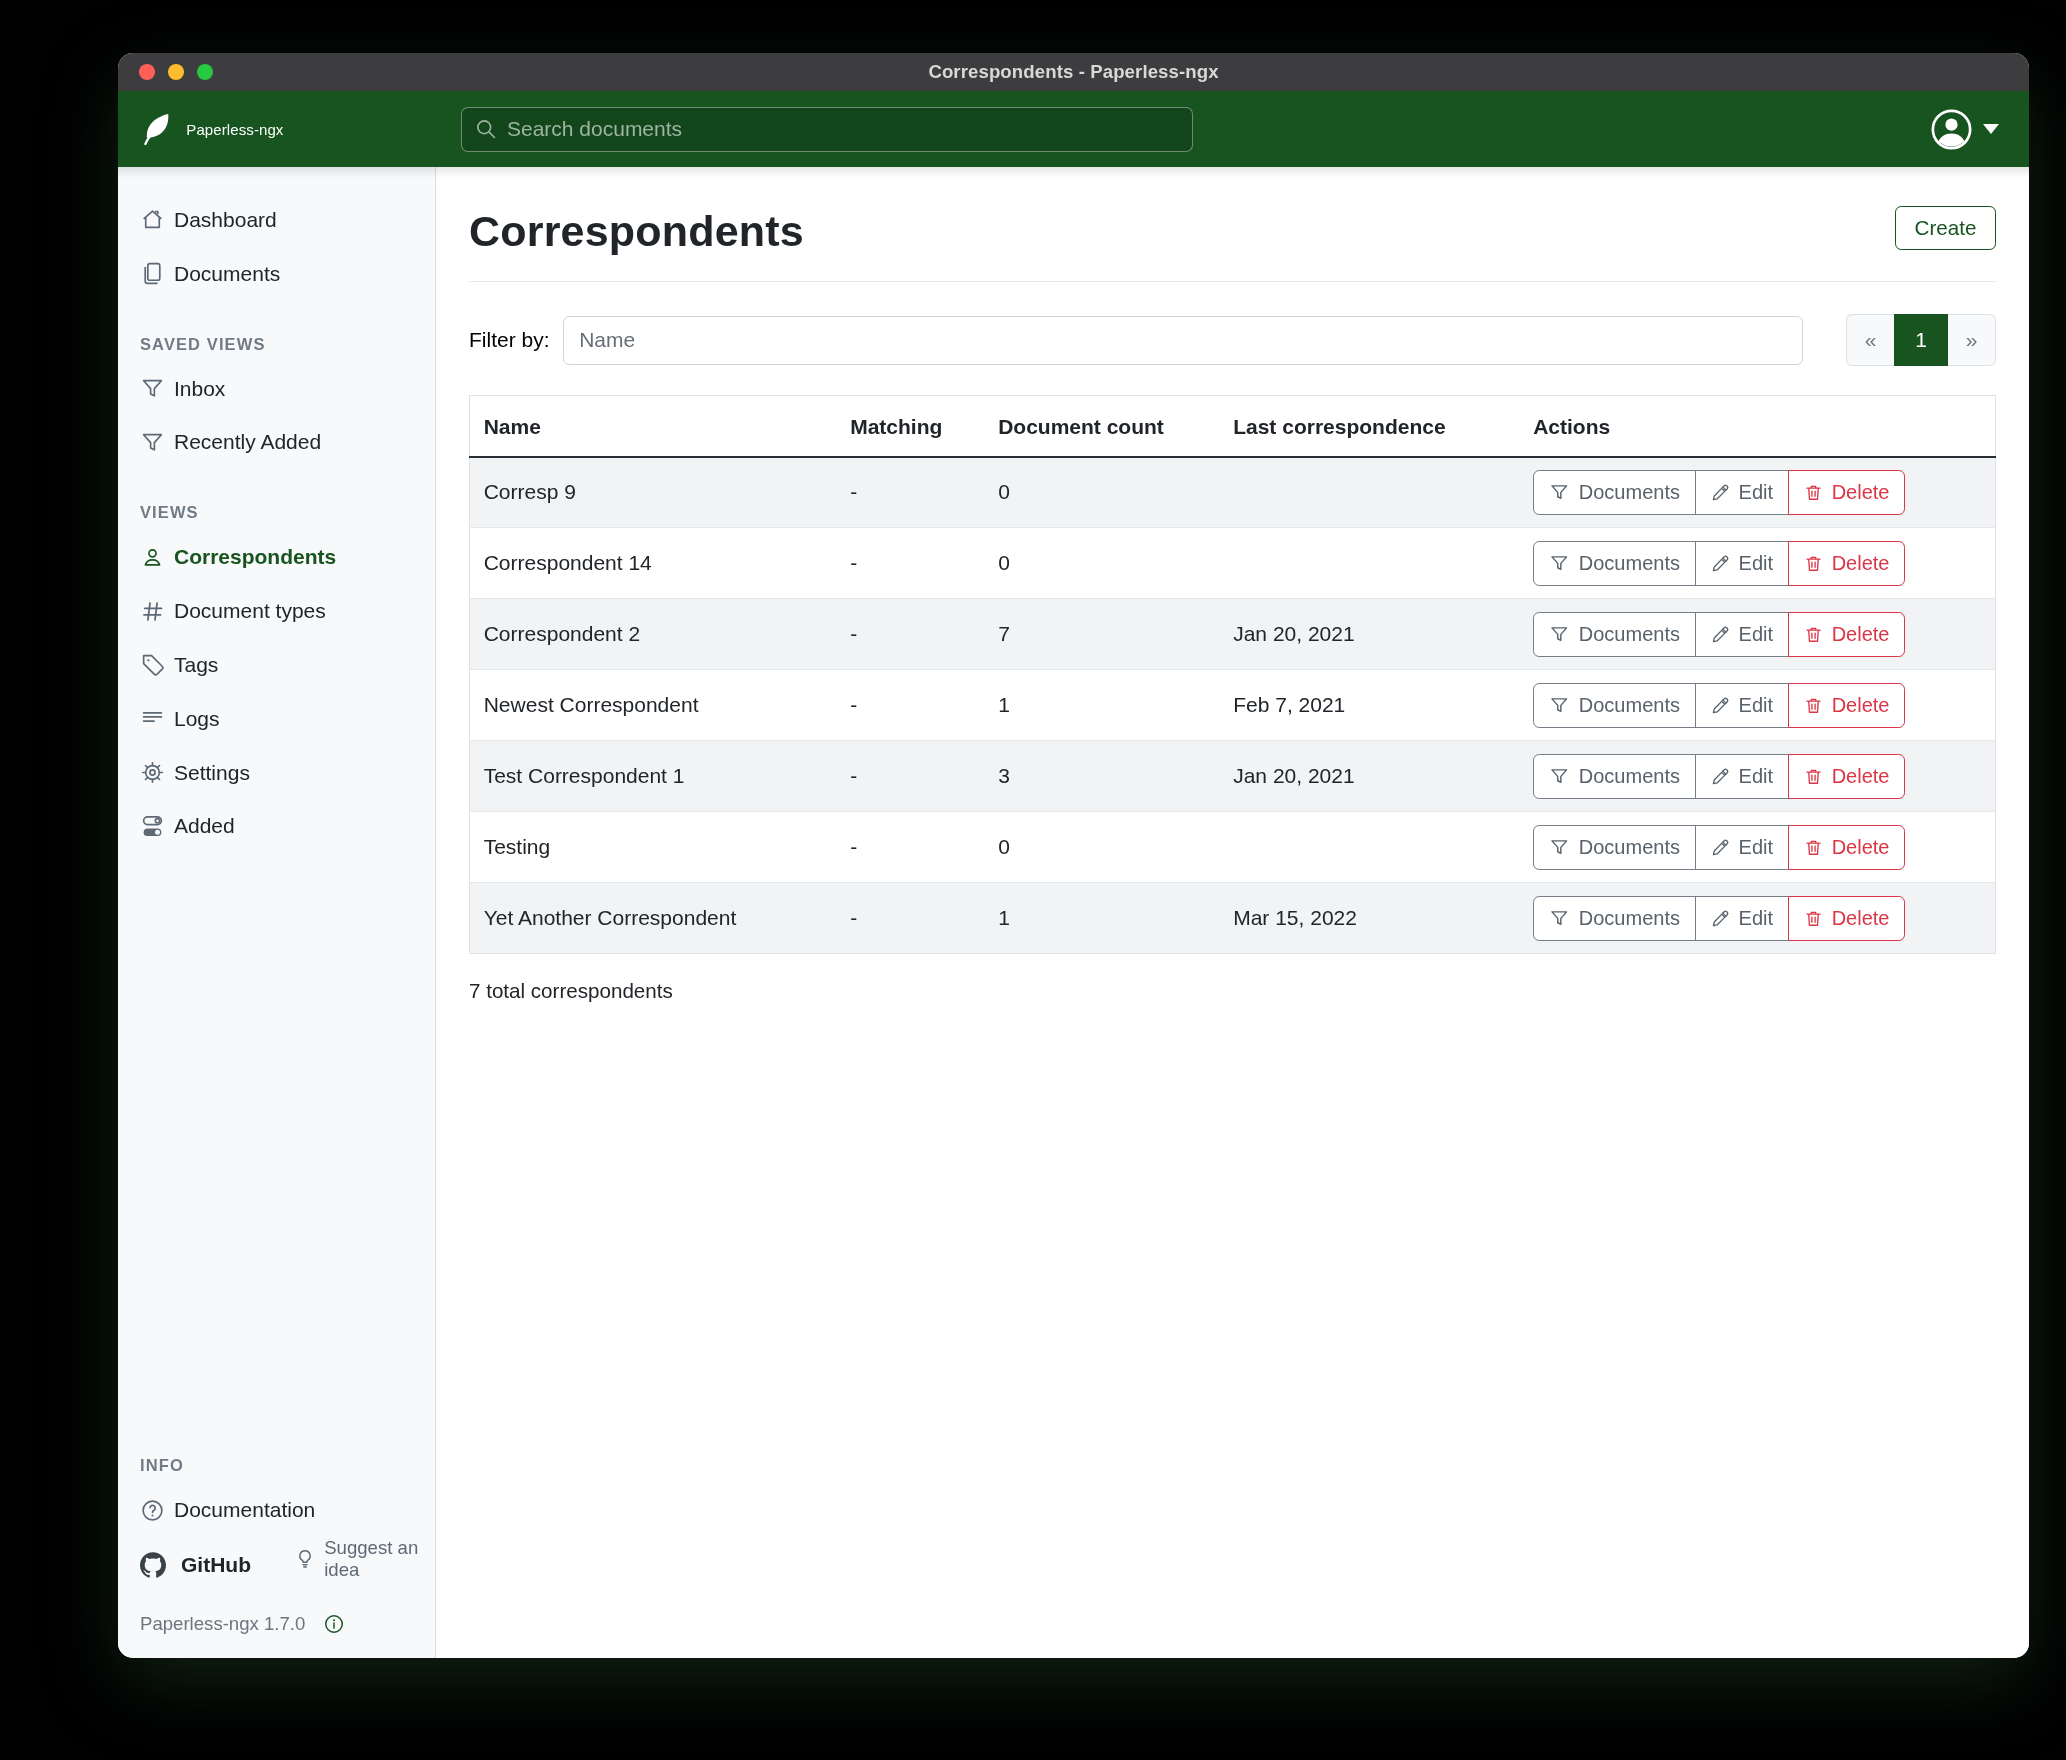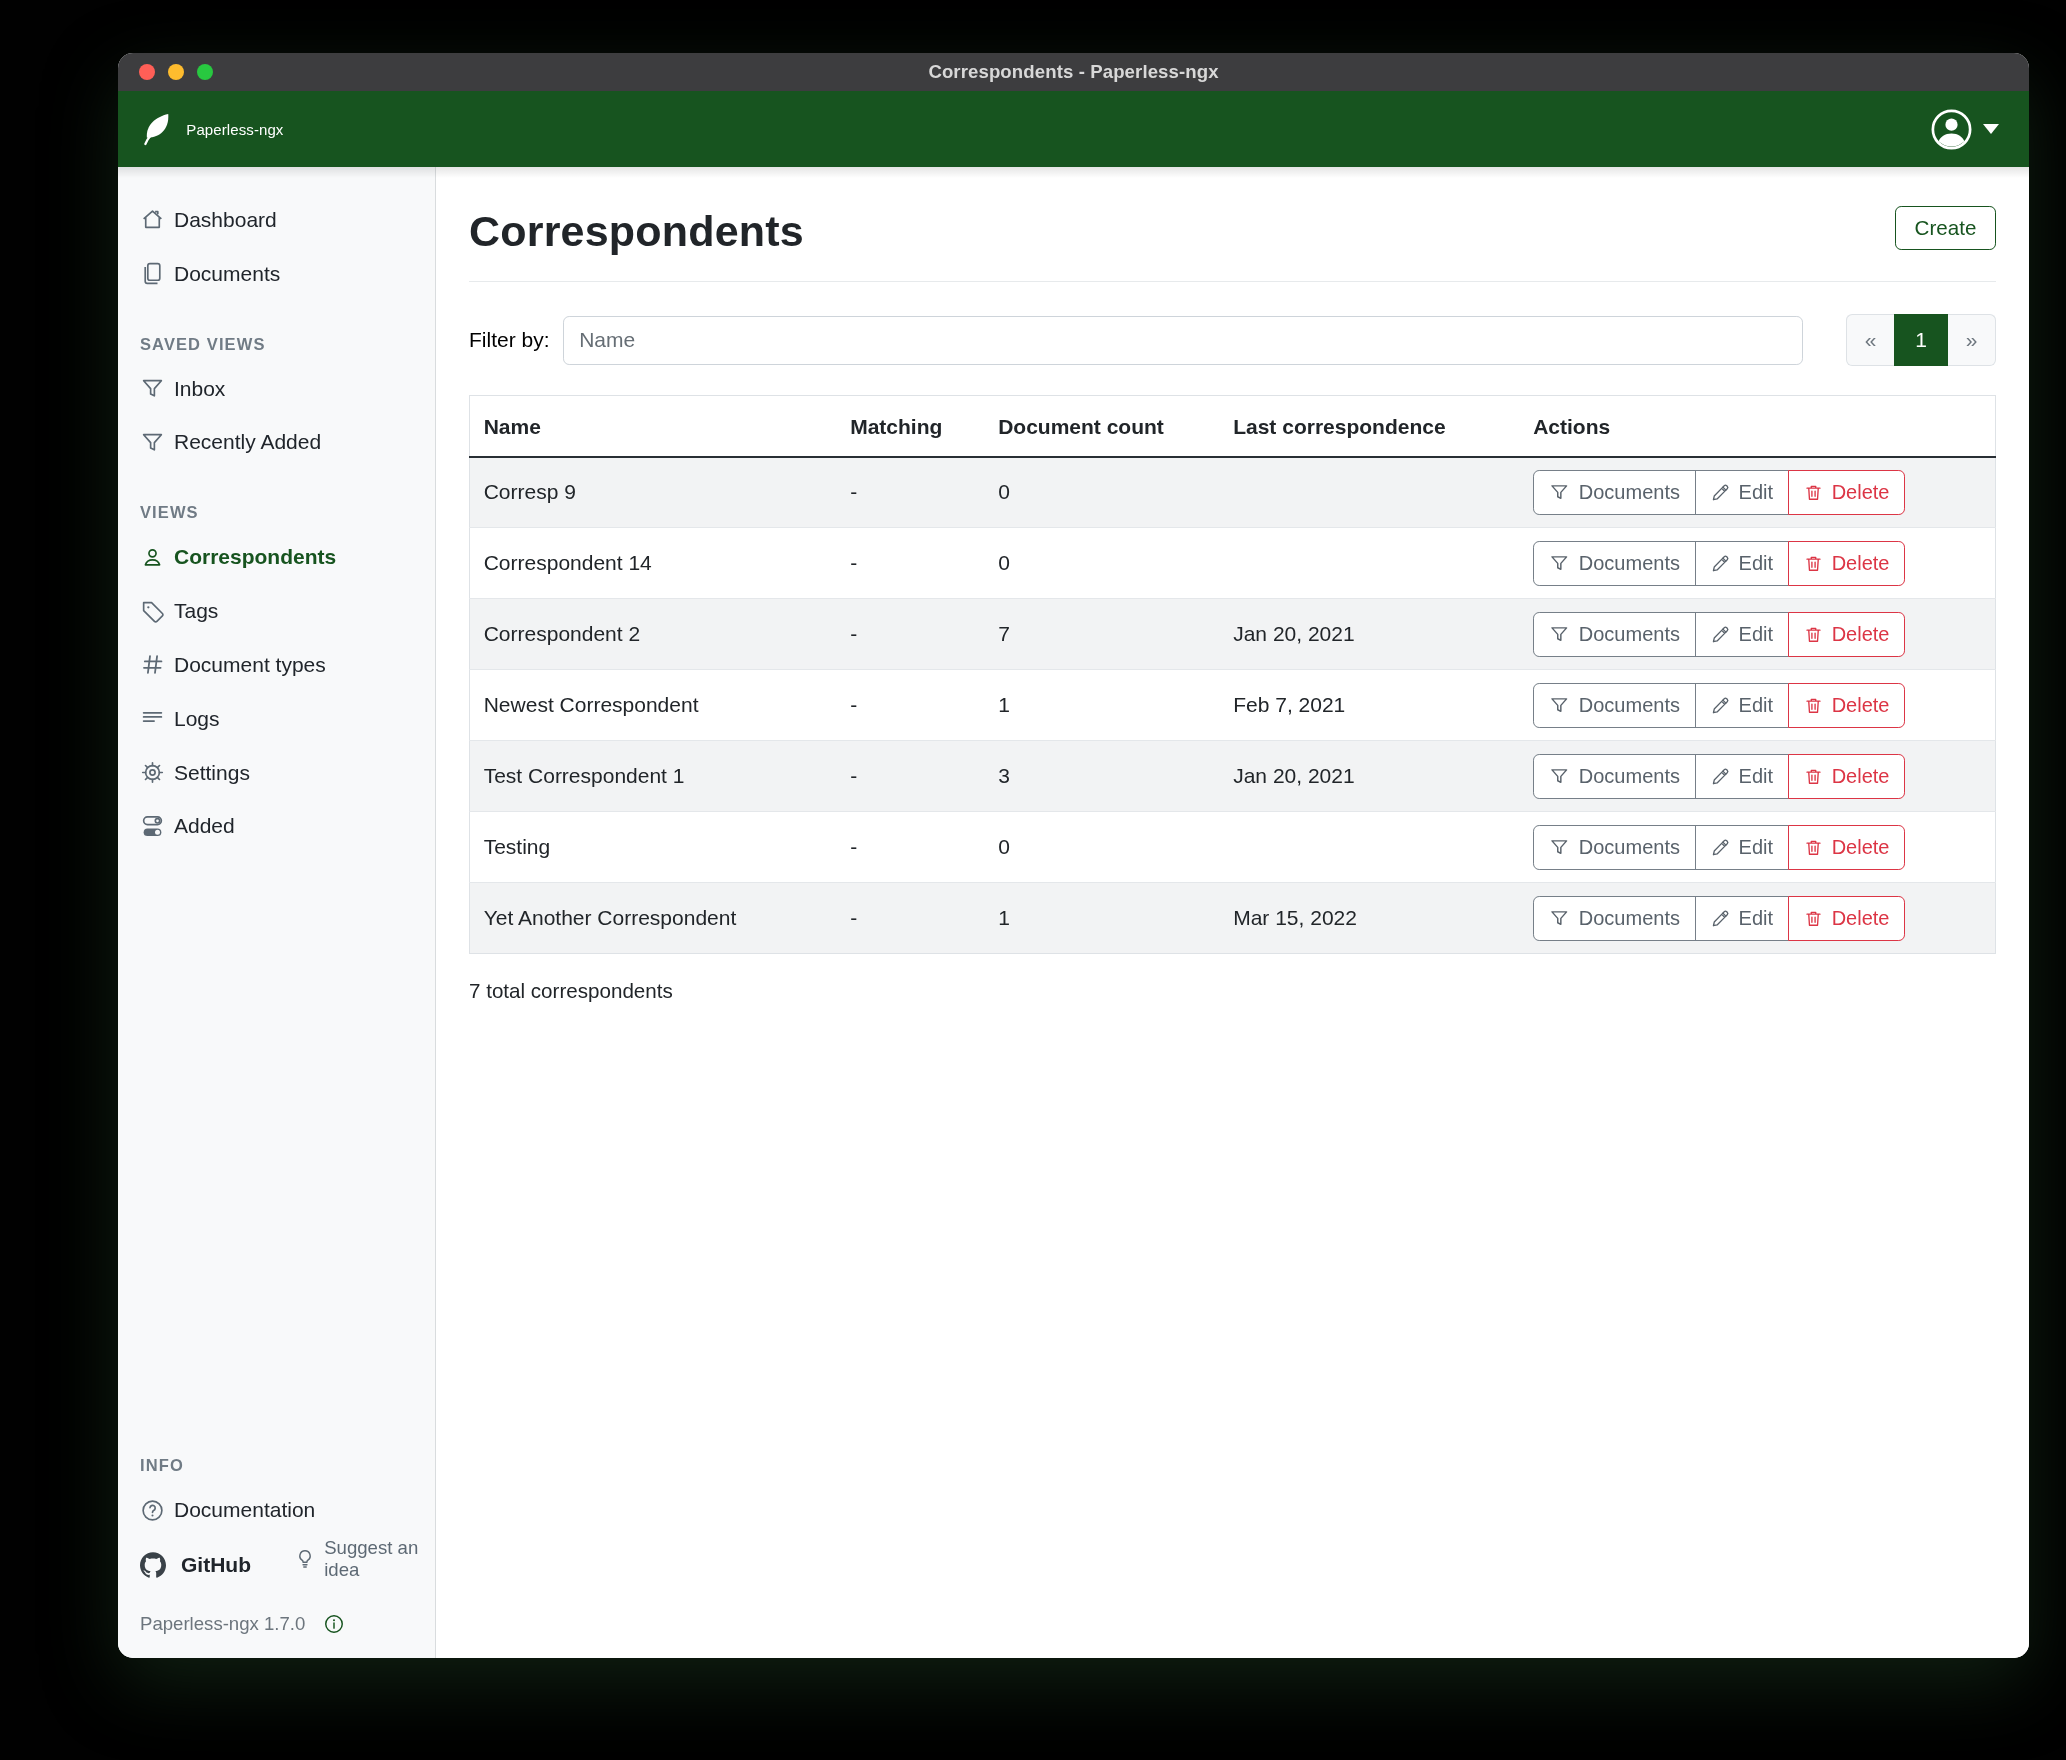--- a/index.html
+++ b/index.html
@@ -117,20 +117,29 @@
     <div class="navbar">
       <div class="brand">
         <span class="ic">
           <svg width="36" height="36" viewBox="0 0 48 48" fill="none">
             <path d="M39 4C22 8 9 19 10.5 35.5 27 36 40.5 25 39 4Z" fill="#fff"></path>
             <path d="M8.5 44C12 35 19 28 30 22" stroke="#fff" stroke-width="3" stroke-linecap="round" fill="none"></path>
           </svg>
         </span>
         <span class="brand-name">Paperless-ngx</span>
       </div>
+      <div class="searchbox">
+        <span class="ic">
+          <svg width="23.4" height="23.4" viewBox="0 0 24 24" fill="none" stroke="#9db4a2" stroke-width="1.7">
+            <circle cx="10.5" cy="10.5" r="6.5"></circle>
+              <path d="M15.5 15.5 21 21" stroke-linecap="round"></path>
+          </svg>
+        </span>
+        <input type="text" placeholder="Search documents" style="">
+      </div>
       <div class="nav-spacer"></div>
       <div class="avatar-wrap">
         <span class="ic">
           <svg width="43" height="43" viewBox="0 0 24 24" fill="none">
             <circle cx="12" cy="12" r="10.4" stroke="#fff" stroke-width="1.5"></circle>
             <circle cx="12" cy="9.3" r="3.4" fill="#fff"></circle>
             <path d="M12 14.2c-3.6 0-6.3 1.9-7.2 4.4a10.4 10.4 0 0 0 14.4 0c-.9-2.5-3.6-4.4-7.2-4.4z" fill="#fff"></path>
           </svg>
         </span>
         <span class="caret-down"></span>
@@ -187,35 +196,35 @@
             <svg width="25" height="25" viewBox="0 0 24 24" fill="none" stroke="currentColor" stroke-width="1.6" stroke-linecap="round">
               <circle cx="12" cy="8" r="3.4"></circle>
               <path d="M5.2 19c1-3.6 4-4.8 6.8-4.8s5.8 1.2 6.8 4.8z" stroke-linejoin="round"></path>
             </svg>
           </span>
           <span>Correspondents</span>
         </div>
 
         <div class="nav-item">
           <span class="ic">
+            <svg width="25" height="25" viewBox="0 0 24 24" fill="none" stroke="currentColor" stroke-width="1.7" stroke-linecap="round">
+              <path d="M9.6 4 7.6 20M16.4 4l-2 16M4.6 9h16M3.8 15.2h16"></path>
+            </svg>
+          </span>
+          <span>Document types</span>
+        </div>
+
+        <div class="nav-item">
+          <span class="ic">
             <svg width="25" height="25" viewBox="0 0 24 24" fill="none" stroke="currentColor" stroke-width="1.6" stroke-linejoin="round">
               <path d="M3.5 3.5h7.6L21.5 13.9a1.6 1.6 0 0 1 0 2.3l-5.3 5.3a1.6 1.6 0 0 1-2.3 0L3.5 11.1z"></path>
               <circle cx="8" cy="8" r="1.1" fill="currentColor" stroke="none"></circle>
             </svg>
           </span>
           <span>Tags</span>
-        </div>
-
-        <div class="nav-item">
-          <span class="ic">
-            <svg width="25" height="25" viewBox="0 0 24 24" fill="none" stroke="currentColor" stroke-width="1.7" stroke-linecap="round">
-              <path d="M9.6 4 7.6 20M16.4 4l-2 16M4.6 9h16M3.8 15.2h16"></path>
-            </svg>
-          </span>
-          <span>Document types</span>
         </div>
 
         <div class="nav-item">
           <span class="ic">
             <svg width="25" height="25" viewBox="0 0 24 24" fill="none" stroke="currentColor" stroke-width="1.7" stroke-linecap="round">
               <path d="M3.5 6.5h17M3.5 10.5h17M3.5 14.5h10"></path>
             </svg>
           </span>
           <span>Logs</span>
         </div>

